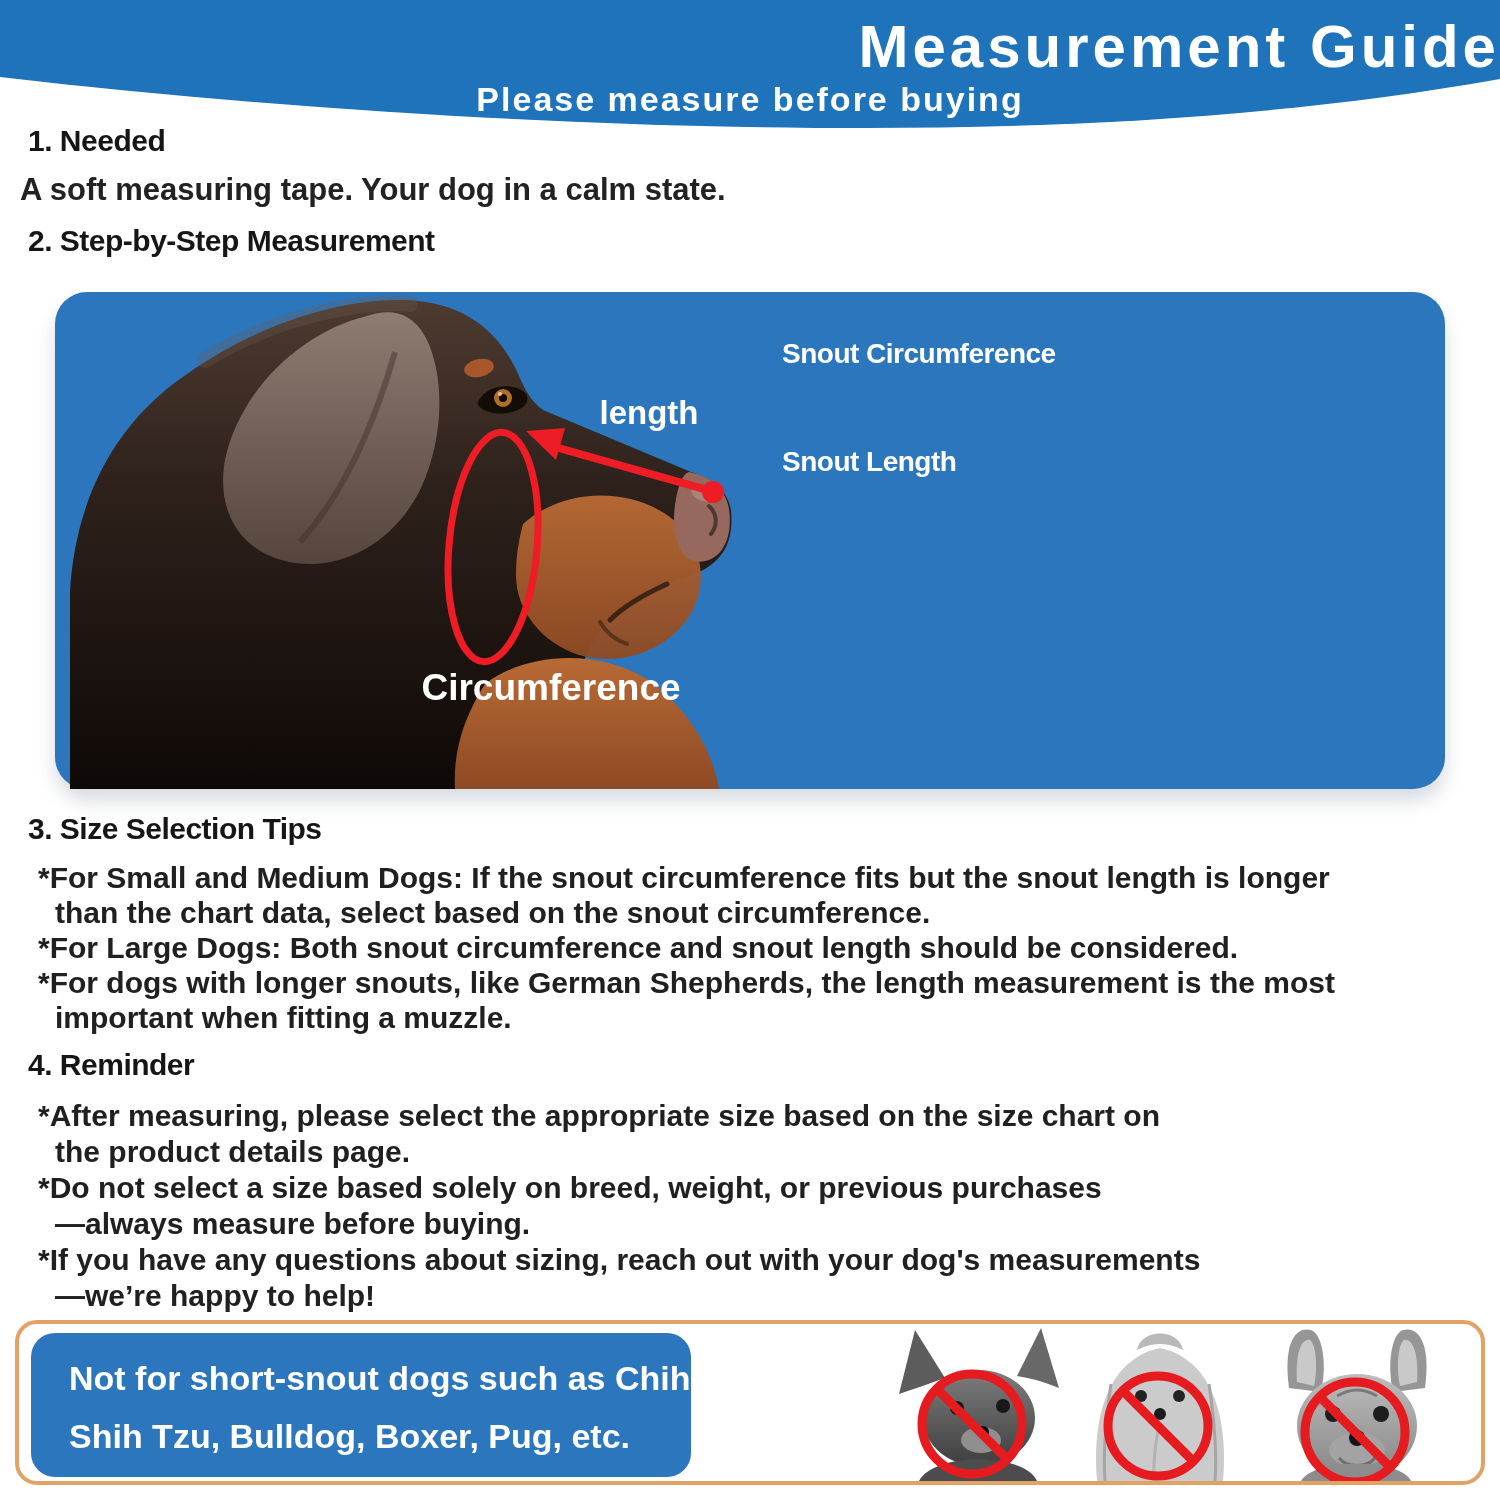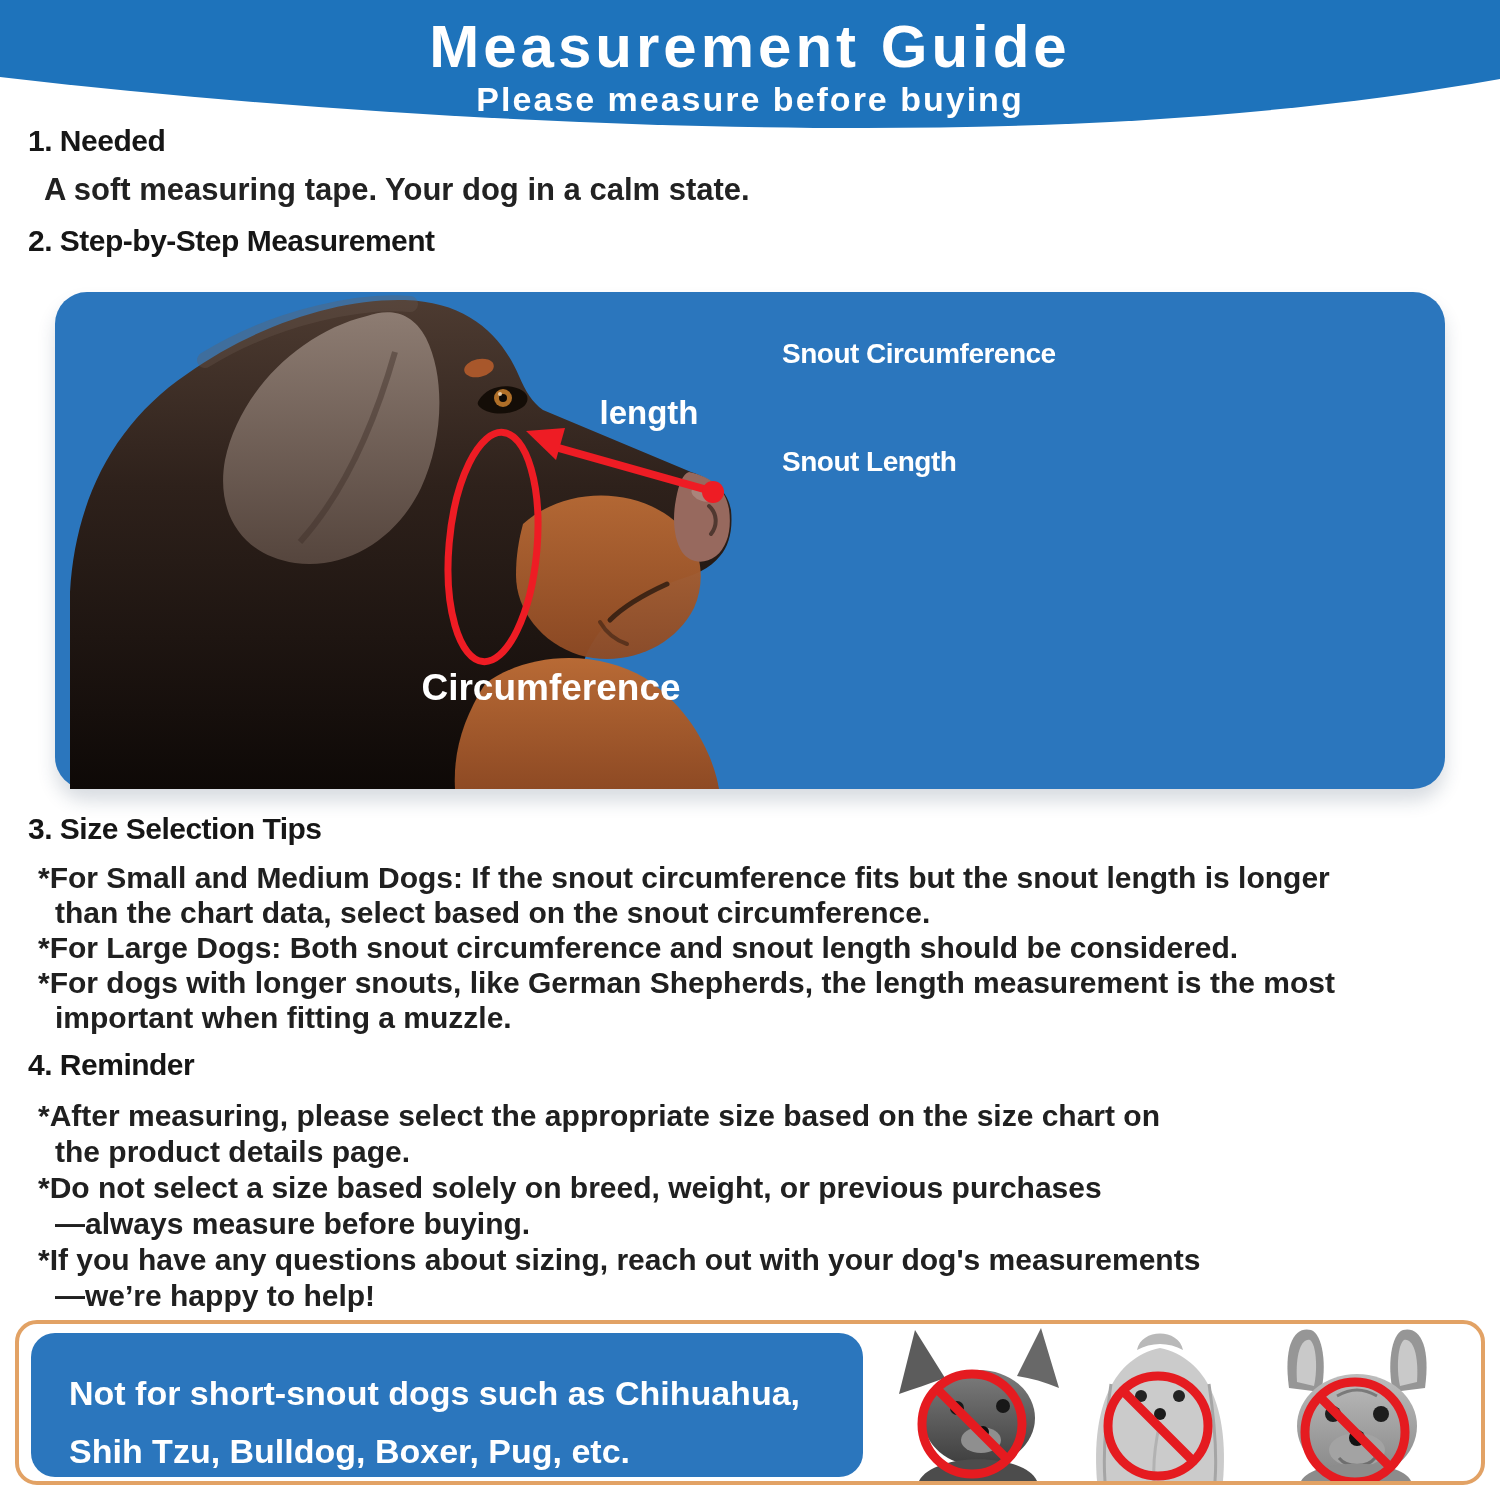--- a/index.html
+++ b/index.html
@@ -14,38 +14,38 @@
   *{box-sizing:border-box}
   html,body{margin:0;padding:0;background:#fff}
   .page{
     position:relative;width:1500px;height:1493px;background:#fff;overflow:hidden;
     font-family:"Liberation Sans",sans-serif;color:var(--text-black);
   }
   
   .hero{position:absolute;top:0;left:0;width:1500px;height:140px}
   .hero-wave{position:absolute;top:0;left:0;width:1500px;height:140px;display:block}
   .hero-title{
-    position:absolute;top:12px;left:0;width:100%;text-align:center;
+    position:absolute;top:12px;left:0;width:100%;text-align:right;
     font-size:60px;font-weight:800;letter-spacing:4px;color:var(--white);white-space:nowrap;
   }
   .hero-subtitle{
     position:absolute;top:80px;left:0;width:100%;text-align:center;
     font-size:34px;font-weight:700;letter-spacing:2px;color:var(--white);white-space:nowrap;
   }
   
   .sec-h{
     position:absolute;left:28px;margin:0;font-size:30px;font-weight:800;
     letter-spacing:-0.5px;color:#161616;white-space:nowrap;
   }
   #needed-h{top:124px}
   #steps-h{top:224px}
   #tips-h{top:812px}
   #reminder-h{top:1048px}
   .body-line{
-    position:absolute;left:44px;top:172px;font-size:31px;font-weight:700;
+    position:absolute;left:20px;top:172px;font-size:31px;font-weight:700;
     color:#222;white-space:nowrap;
   }
   .bullets{
     position:absolute;left:38px;font-size:30px;font-weight:700;color:#202020;
     line-height:35px;white-space:nowrap;
   }
   #tips-lines{top:860px}
   #reminder-lines{top:1098px;line-height:36px}
   .bullets .cont{padding-left:17px}
   
@@ -60,23 +60,23 @@
   .panel-h{font-size:28px;font-weight:800;letter-spacing:-0.5px;white-space:nowrap}
   .panel-h.second{margin-top:76px}
   .panel-p{margin-top:14px;font-size:30px;font-weight:700;line-height:37px;white-space:nowrap}
   .panel-p .indent{padding-left:8px}
   
   .note{
     position:absolute;left:15px;top:1320px;width:1470px;height:165px;
     border:4px solid var(--border-orange);border-radius:22px;background:#fff;
   }
   .note-blue{
-    position:absolute;left:12px;top:9px;width:832px;height:144px;
+    position:absolute;left:12px;top:9px;width:660px;height:144px;
     background:var(--bottom-blue);border-radius:24px;color:var(--white);
-    font-size:34px;font-weight:700;line-height:58px;padding:31px 0 0 38px;white-space:nowrap;
+    font-size:34px;font-weight:700;line-height:58px;padding:16px 0 0 38px;white-space:nowrap;
   }
   .note-dogs{position:absolute;right:0;top:0;width:612px;height:157px;display:block}
 </style>
 </head>
 <body>
 
 <div class="page">
 
   <header class="hero">
     <svg class="hero-wave" viewBox="0 0 1500 140" preserveAspectRatio="none" aria-hidden="true">

